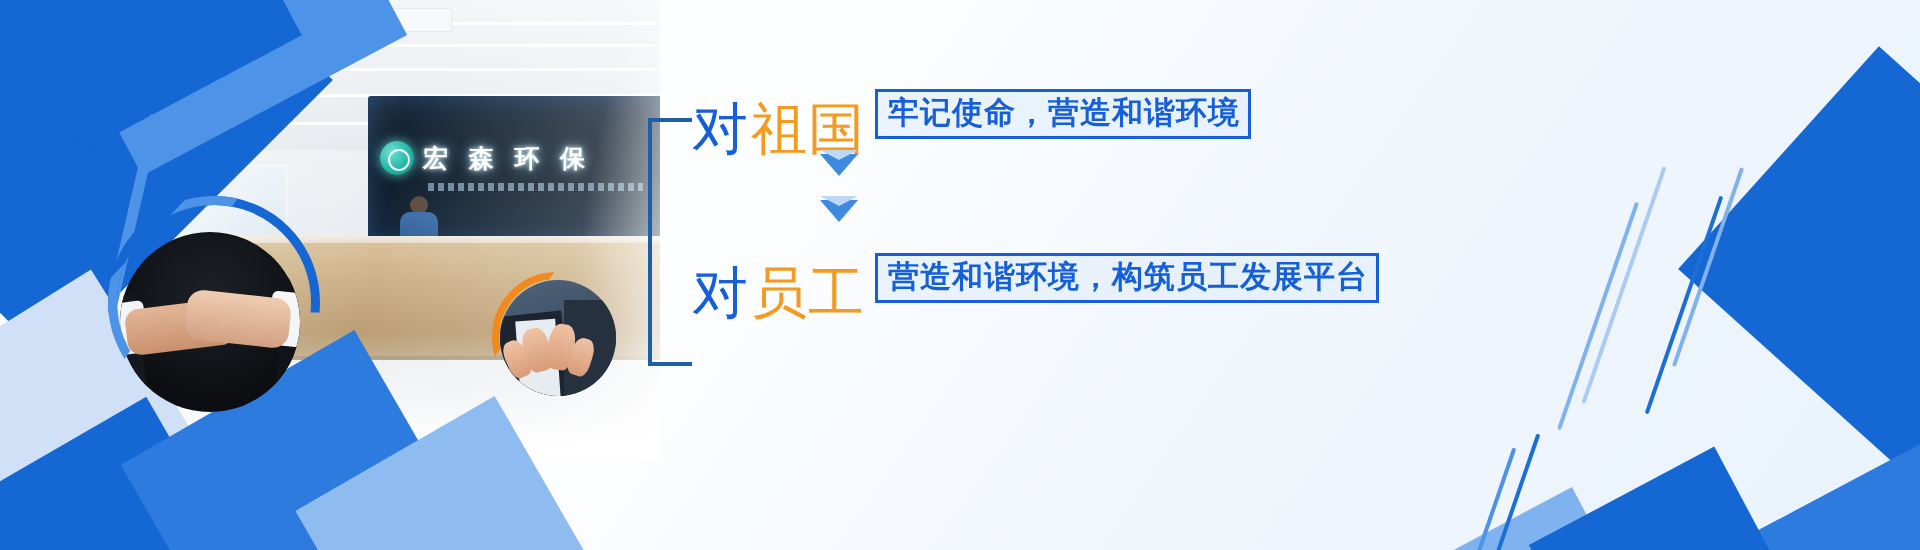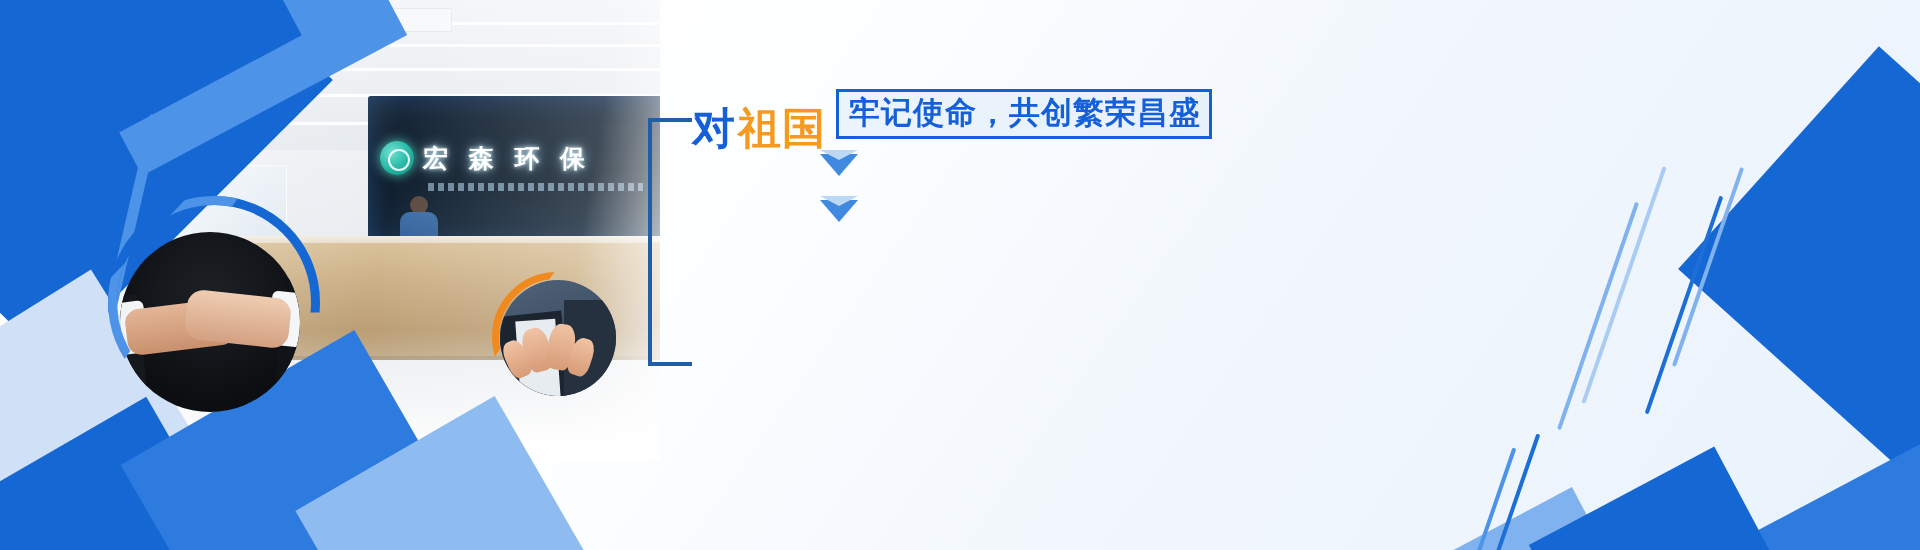--- a/index.html
+++ b/index.html
@@ -243,21 +243,21 @@
     border-top:4px solid #1f5fa8;
     border-bottom:4px solid #1f5fa8;
     box-sizing:border-box;
   }
   .rows{position:absolute;left:44px;top:0;width:836px;}
   .row{
     position:relative;height:72px;display:flex;align-items:center;
   }
   .row-lead{
     font-family:"DejaVu Sans","Liberation Sans",sans-serif;
-    font-weight:700;font-size:43px;line-height:1;white-space:nowrap;
+    font-weight:400;font-size:56px;line-height:1;white-space:nowrap;
     letter-spacing:1px;
     margin-top:29px;
   }
   .lead-prefix{color:#1560d8;}
   .lead-key{color:#f59a1e;margin-left:2px;}
   .row-box{
     margin-left:10px;
     border:3px solid #1560d8;
     background:rgba(225,238,250,.62);
     padding:4px 8px 6px 10px;
@@ -369,32 +369,36 @@
     </div>
     <div class="ring ring-orange"></div>
   </div>
 
   <div class="content">
     <div class="bracket"></div>
     <div class="rows">
 
       <div class="row">
         <div class="row-lead"><span class="lead-prefix">对</span><span class="lead-key">祖国</span></div>
-        <div class="row-box"><span>牢记使命，共创繁荣昌盛</span></div>
+        <div class="row-box"><span>牢记使命，营造和谐环境</span></div>
       </div>
 
       <div class="arrow-wrap">
         <div class="arrow"></div>
       </div>
 
 
       <div class="arrow-wrap">
         <div class="arrow"></div>
       </div>
 
+      <div class="row">
+        <div class="row-lead"><span class="lead-prefix">对</span><span class="lead-key">员工</span></div>
+        <div class="row-box"><span>营造和谐环境，构筑员工发展平台</span></div>
+      </div>
 
     </div>
   </div>
 
   <div class="r-kite rk-1"></div>
   <div class="r-kite rk-4"></div>
   <div class="r-kite rk-3"></div>
   <div class="r-kite rk-2"></div>
 
   <div class="r-line" style="left:1596px;top:196px;width:4px;height:240px;background:#7fb2ef;transform:rotate(19deg);"></div>

